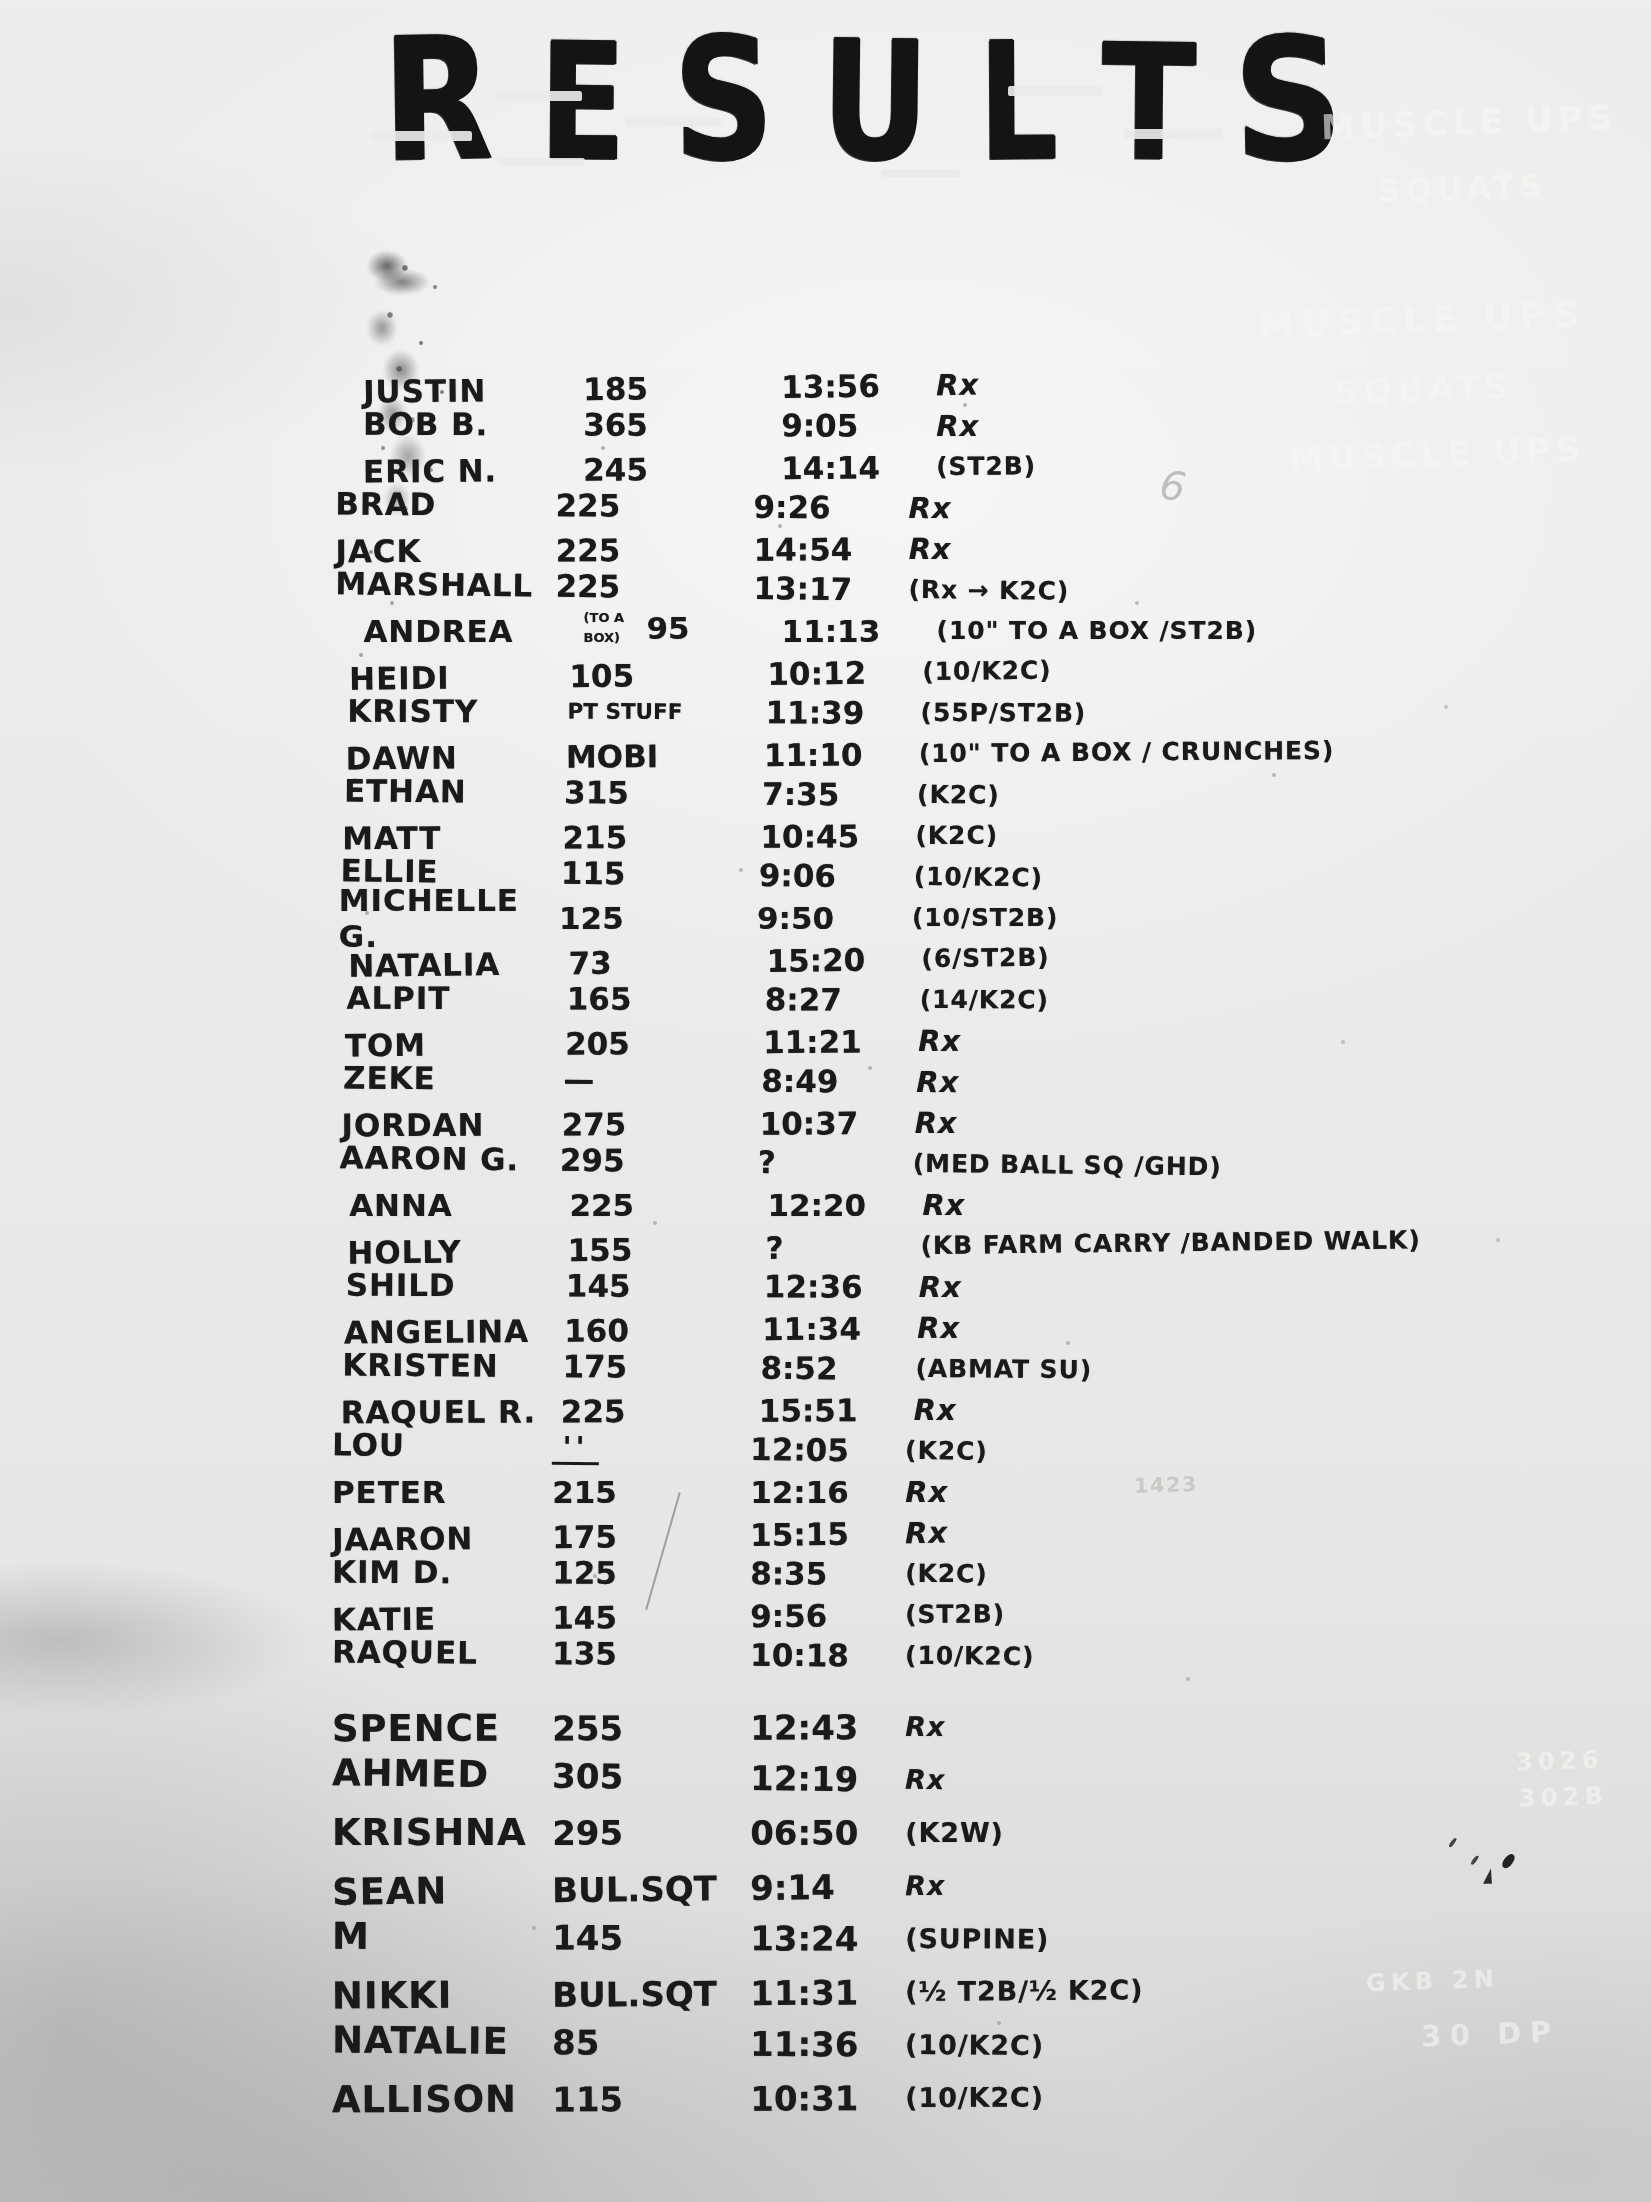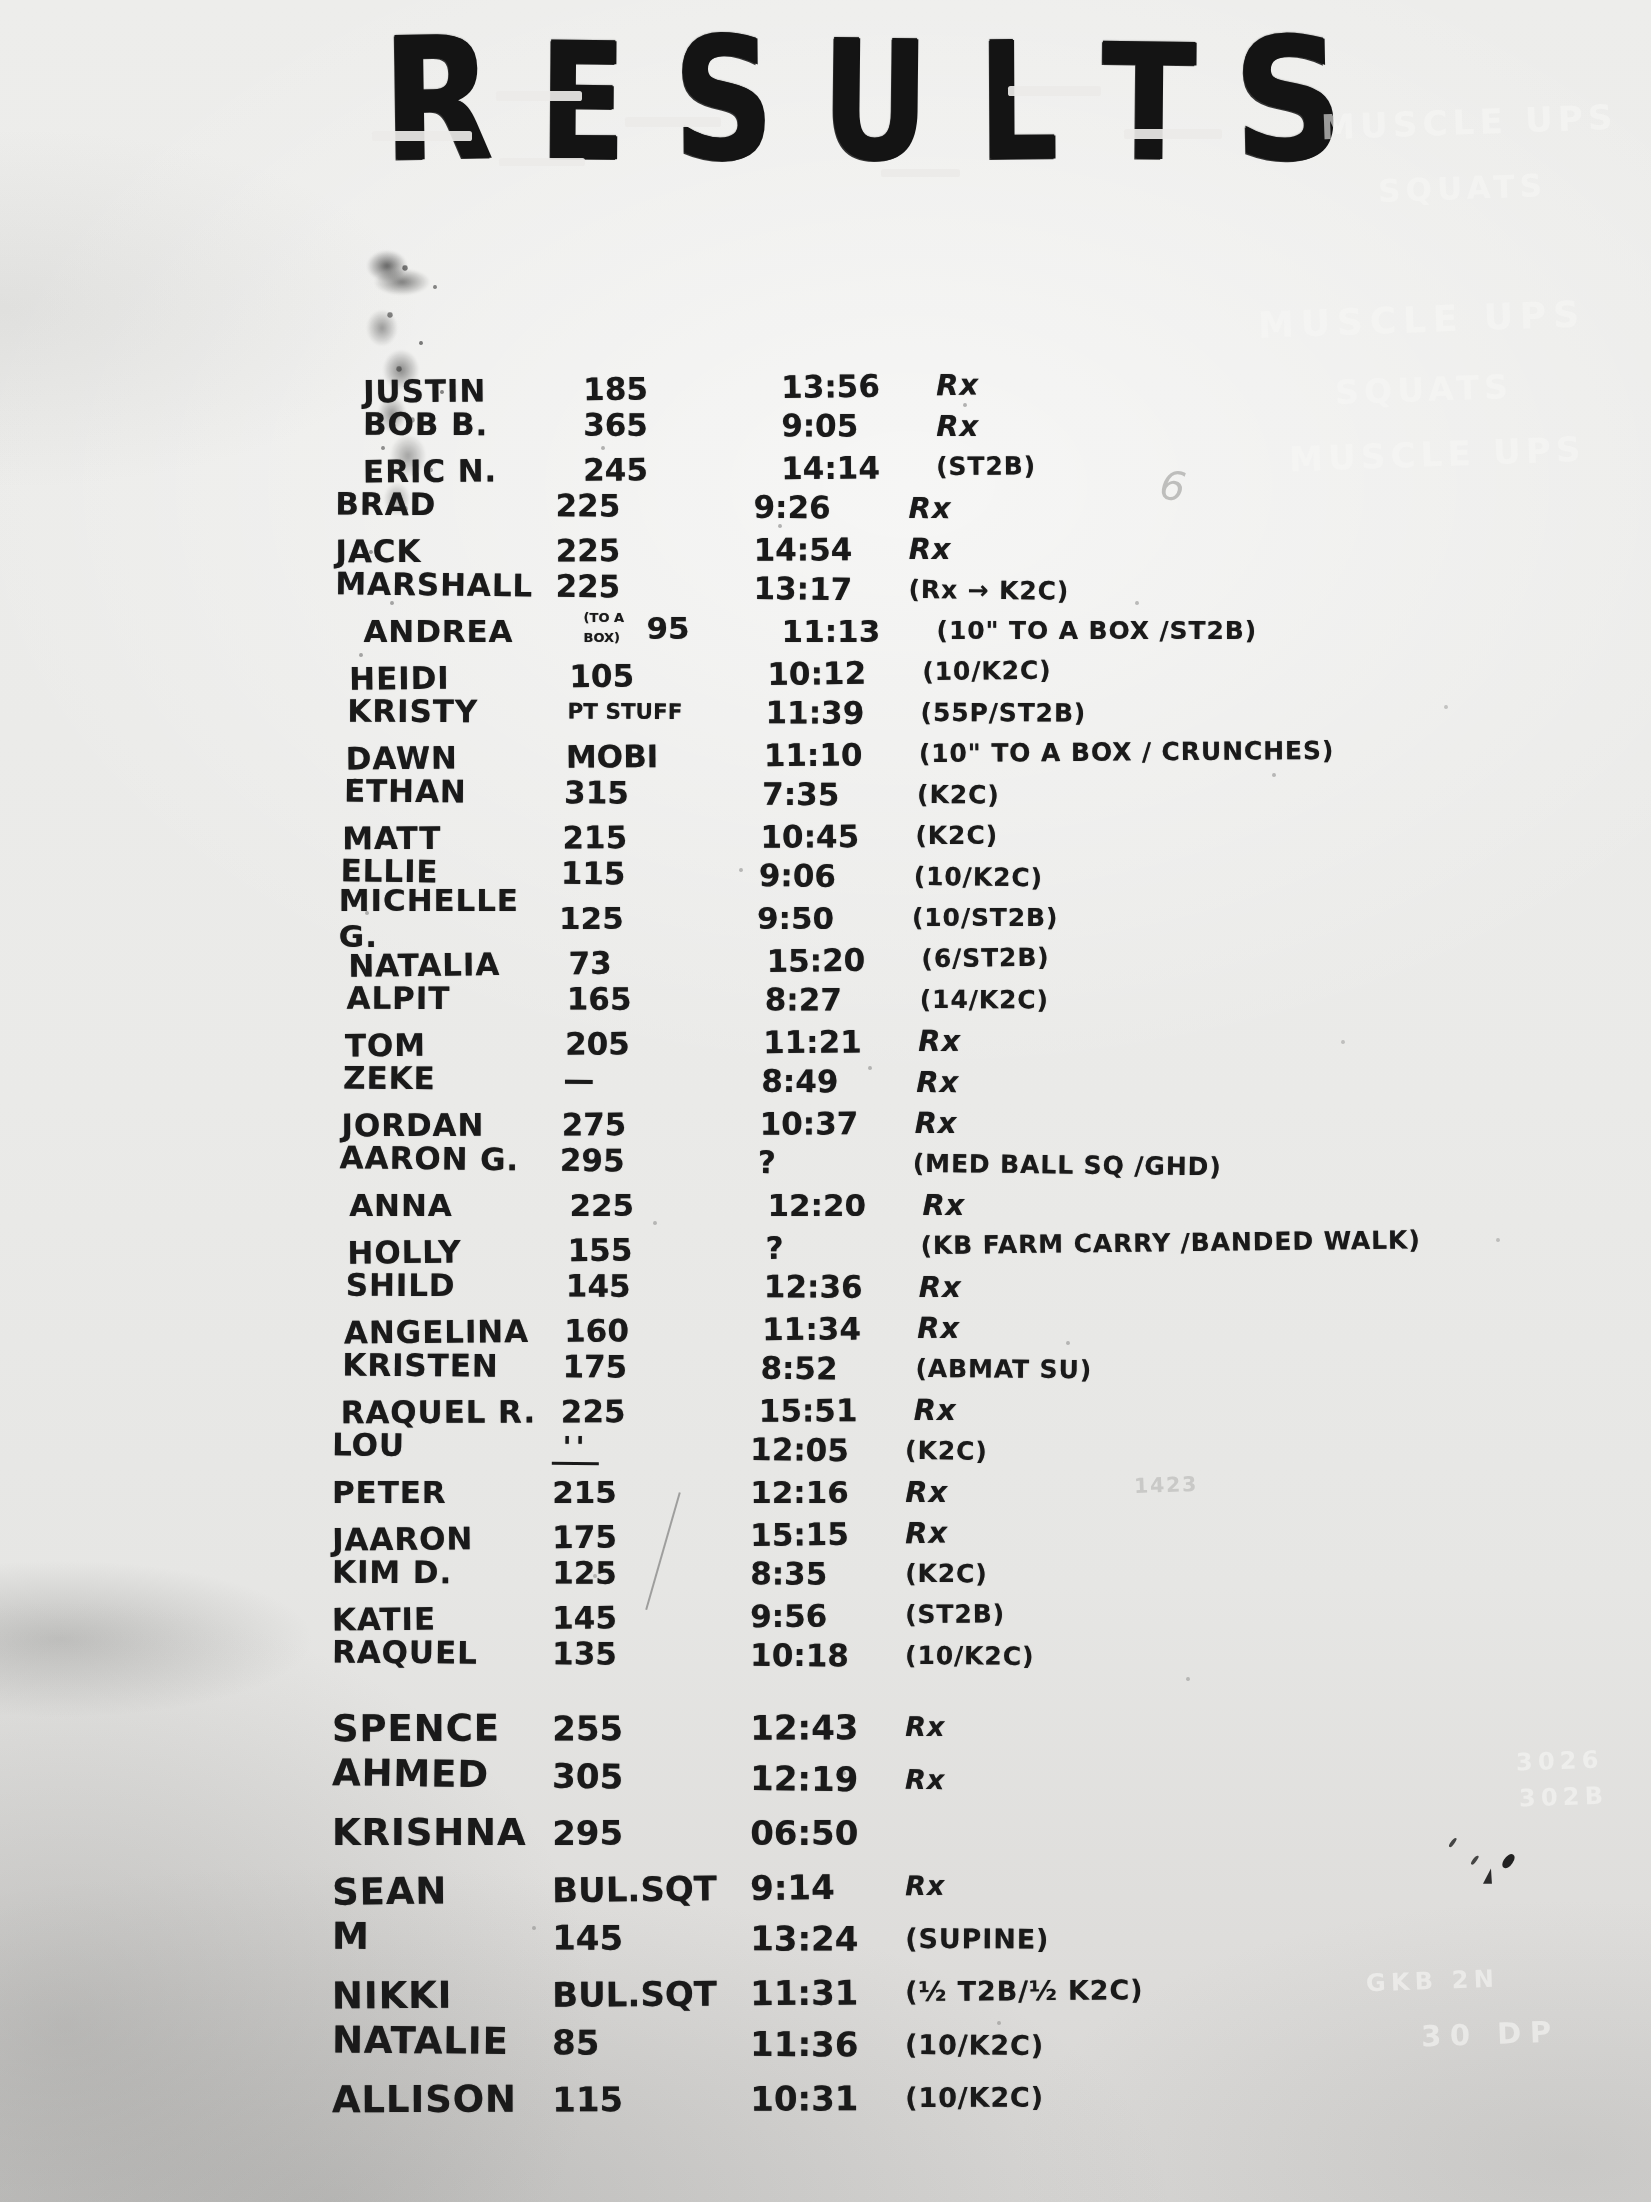--- a/index.html
+++ b/index.html
@@ -322,20 +322,21 @@
       <div class="row roomy" style="transform: translateX(-12px) rotate(0.66deg);">
         <span class="c name">AHMED</span>
         <span class="c weight">305</span>
         <span class="c time">12:19</span>
         <span class="c note rx">Rx</span>
       </div>
       <div class="row roomy" style="transform: translateX(-12px) rotate(0deg);">
         <span class="c name">KRISHNA</span>
         <span class="c weight">295</span>
         <span class="c time">06:50</span>
+        <span class="c note">(K2W)</span>
       </div>
       <div class="row roomy" style="transform: translateX(-12px) rotate(-0.66deg);">
         <span class="c name">SEAN</span>
         <span class="c weight tiny">BUL.SQT</span>
         <span class="c time">9:14</span>
         <span class="c note rx">Rx</span>
       </div>
       <div class="row roomy" style="transform: translateX(-12px) rotate(0.22deg);">
         <span class="c name">M</span>
         <span class="c weight">145</span>

